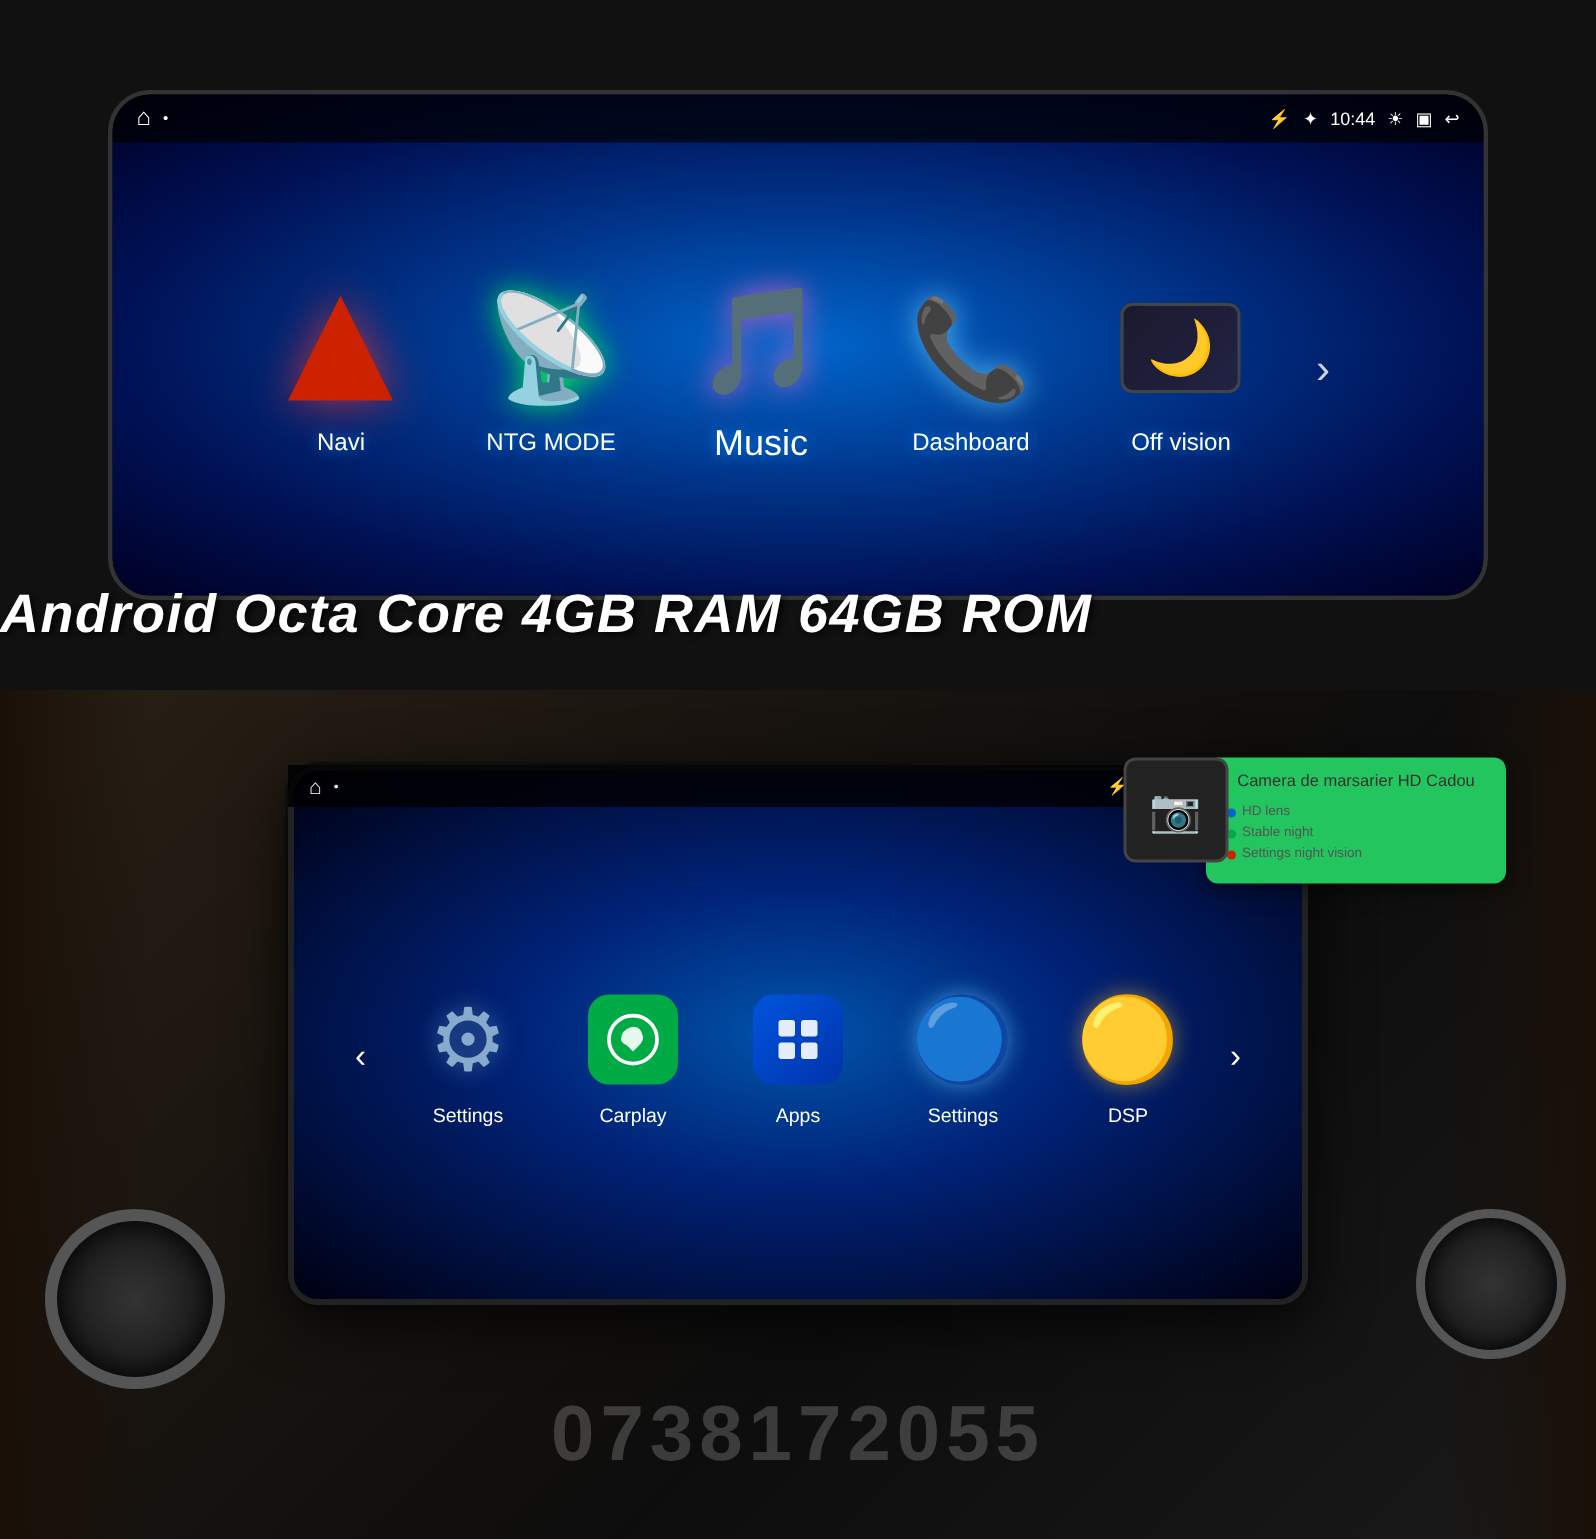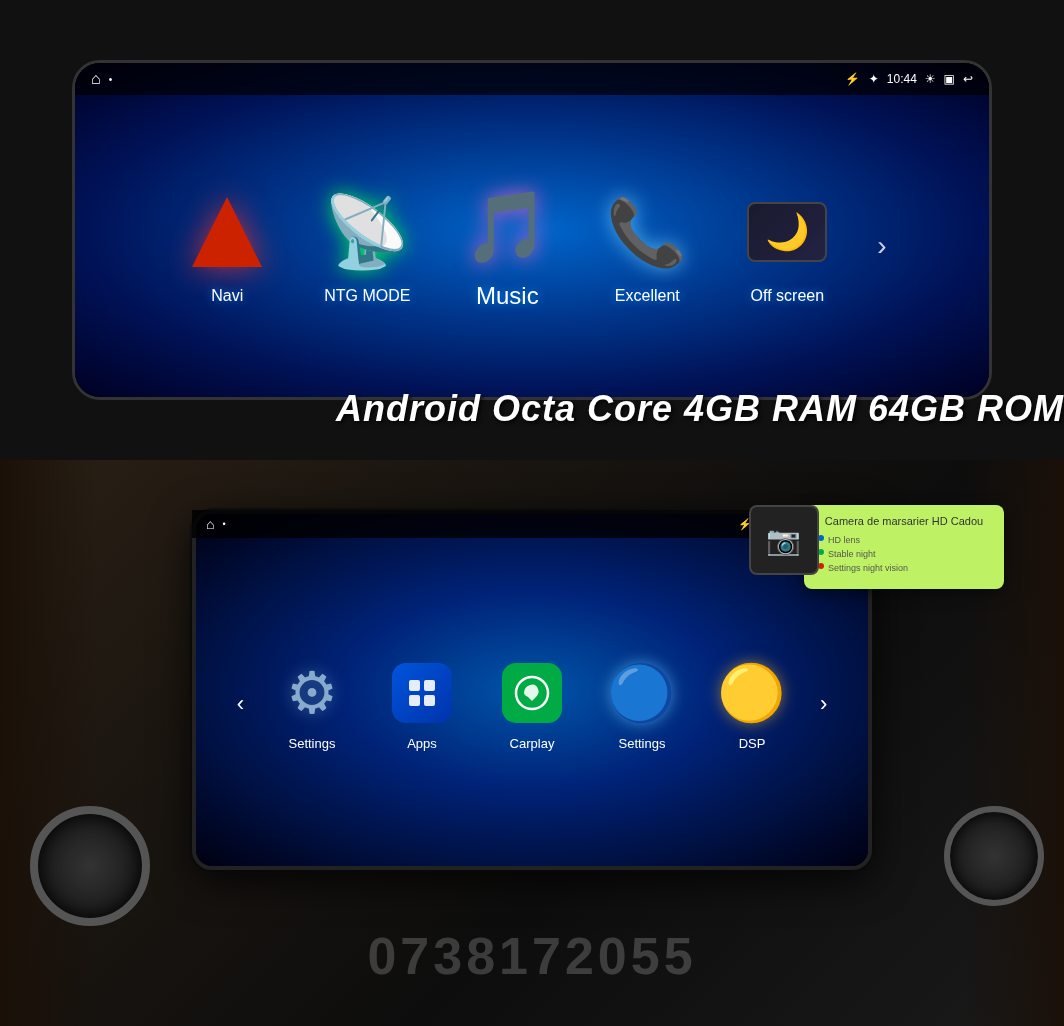--- a/index.html
+++ b/index.html
@@ -164,21 +164,21 @@
       color: #aaaacc;
       font-size: 36px;
     }
 
     
     .spec-text {
       position: absolute;
       bottom: 30px;
       left: 0;
       right: 0;
-      text-align: right;
+      text-align: left;
       font-size: 36px;
       font-weight: bold;
       font-style: italic;
       color: white;
       text-shadow: 2px 2px 4px rgba(0,0,0,0.8);
       letter-spacing: 1px;
     }
 
     
     .bottom-section {
@@ -351,21 +351,21 @@
       font-size: 55px;
       text-shadow: 0 0 15px rgba(220,170,50,0.6);
     }
 
     
     .camera-box {
       position: absolute;
       top: 45px;
       right: 60px;
       width: 200px;
-      background: #bef264;
+      background: #22c55e;
       border-radius: 8px;
       padding: 10px;
       box-shadow: 0 4px 15px rgba(0,0,0,0.5);
     }
 
     .camera-title {
       font-size: 11px;
       color: #333;
       text-align: center;
       margin-bottom: 6px;
@@ -382,21 +382,21 @@
     .camera-features {
       margin: 4px 0;
       padding-left: 4px;
     }
 
     .camera-feature {
       font-size: 9px;
       color: #555;
       padding: 2px 0;
       display: flex;
-      align-items: flex-start;
+      align-items: flex-end;
       gap: 4px;
     }
 
     .feature-dot {
       width: 6px;
       height: 6px;
       border-radius: 50%;
       display: inline-block;
     }
 
@@ -491,28 +491,28 @@
           <div class="menu-icon">
             <span class="icon-music">🎵</span>
           </div>
           <span class="menu-label" style="font-size:24px;">Music</span>
         </div>
 
         <div class="menu-item">
           <div class="menu-icon">
             <span class="icon-bluetooth">📞</span>
           </div>
-          <span class="menu-label">Excellent</span>
+          <span class="menu-label">Dashboard</span>
         </div>
 
         <div class="menu-item">
           <div class="menu-icon">
             <div class="icon-offscreen">🌙</div>
           </div>
-          <span class="menu-label">Off screen</span>
+          <span class="menu-label">Off vision</span>
         </div>
 
         <span class="nav-arrow">›</span>
       </div>
     </div>
   </div>
 
   <div class="spec-text">Android  Octa Core  4GB RAM  64GB ROM</div>
 </div>
 
@@ -544,50 +544,50 @@
       <div class="screen-content-bottom">
         <div class="menu-items-bottom">
 
           <span class="nav-arrow-sm">‹</span>
 
           <div class="menu-item-sm">
             <div class="menu-icon-sm">
               <span class="icon-settings">⚙</span>
             </div>
             <span class="menu-label-sm">Settings</span>
+          </div>
+
+          <div class="menu-item-sm">
+            <div class="menu-icon-sm">
+              <div class="icon-carplay">
+                <svg width="36" height="36" viewBox="0 0 36 36" fill="none" xmlns="http://www.w3.org/2000/svg">
+                  <circle cx="18" cy="18" r="16" stroke="white" stroke-width="2.5" fill="none"></circle>
+                  <path d="M10 18 Q10 12 16 10 Q22 8 24 14 Q26 18 22 22 L18 26 L14 22 Q10 20 10 18Z" fill="white" opacity="0.9"></path>
+                </svg>
+              </div>
+            </div>
+            <span class="menu-label-sm">Carplay</span>
           </div>
 
           <div class="menu-item-sm">
             <div class="menu-icon-sm">
               <div class="icon-apps">
                 <svg width="34" height="34" viewBox="0 0 34 34">
                   <rect x="4" y="4" width="11" height="11" rx="2" fill="white" opacity="0.9"></rect>
                   <rect x="19" y="4" width="11" height="11" rx="2" fill="white" opacity="0.9"></rect>
                   <rect x="4" y="19" width="11" height="11" rx="2" fill="white" opacity="0.9"></rect>
                   <rect x="19" y="19" width="11" height="11" rx="2" fill="white" opacity="0.9"></rect>
                 </svg>
               </div>
             </div>
             <span class="menu-label-sm">Apps</span>
           </div>
 
           <div class="menu-item-sm">
             <div class="menu-icon-sm">
-              <div class="icon-carplay">
-                <svg width="36" height="36" viewBox="0 0 36 36" fill="none" xmlns="http://www.w3.org/2000/svg">
-                  <circle cx="18" cy="18" r="16" stroke="white" stroke-width="2.5" fill="none"></circle>
-                  <path d="M10 18 Q10 12 16 10 Q22 8 24 14 Q26 18 22 22 L18 26 L14 22 Q10 20 10 18Z" fill="white" opacity="0.9"></path>
-                </svg>
-              </div>
-            </div>
-            <span class="menu-label-sm">Carplay</span>
-          </div>
-
-          <div class="menu-item-sm">
-            <div class="menu-icon-sm">
               <span class="icon-dashboard">🔵</span>
             </div>
             <span class="menu-label-sm">Settings</span>
           </div>
 
           <div class="menu-item-sm">
             <div class="menu-icon-sm">
               <span class="icon-dsp">🟡</span>
             </div>
             <span class="menu-label-sm">DSP</span>

